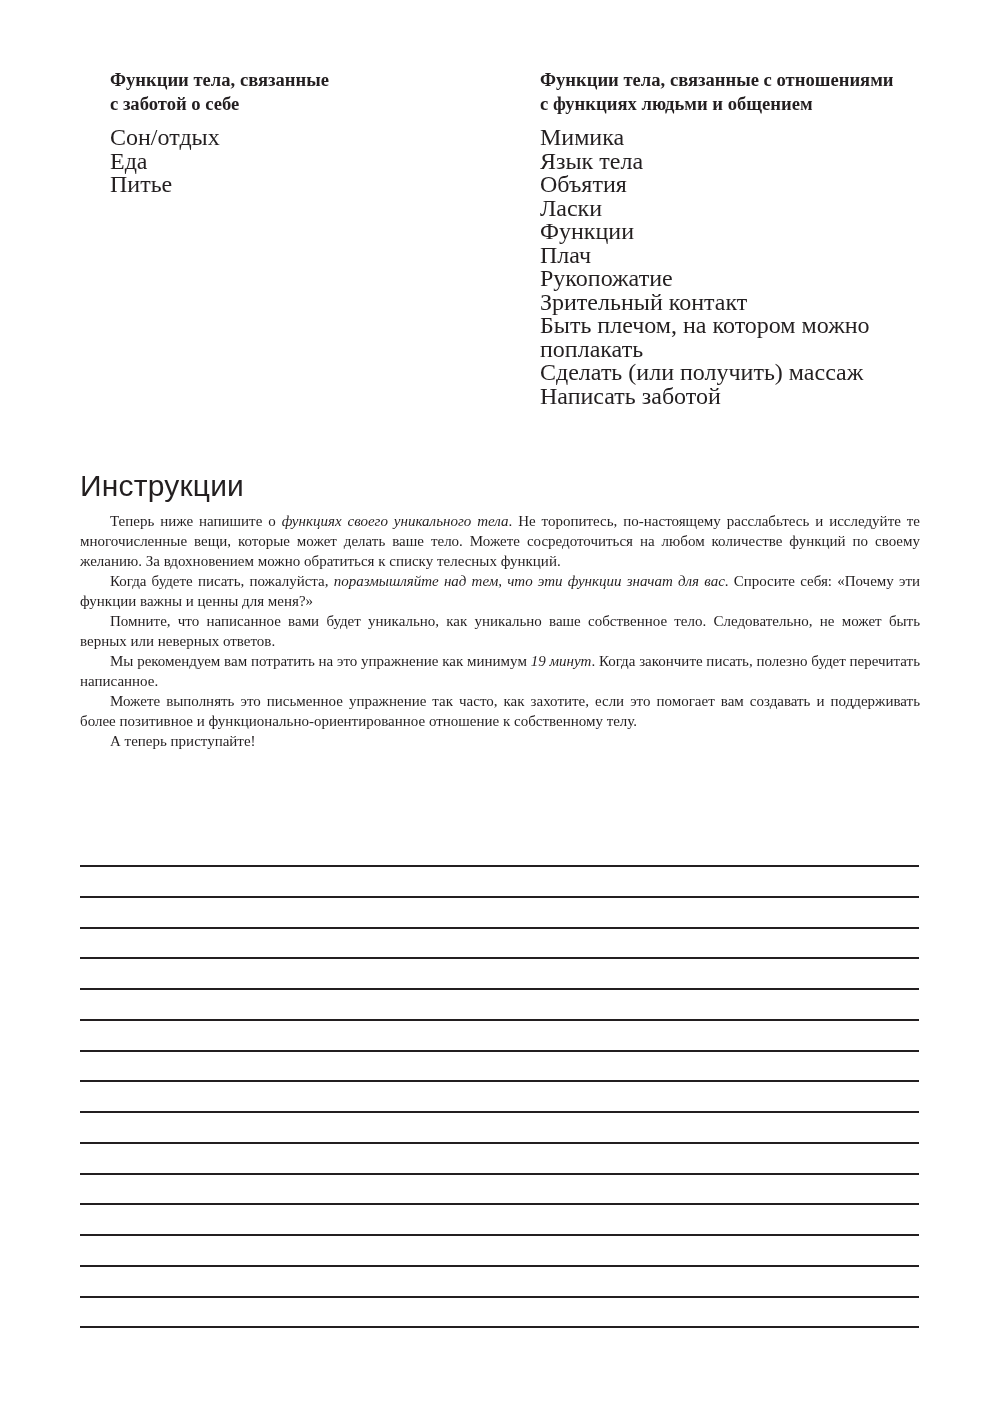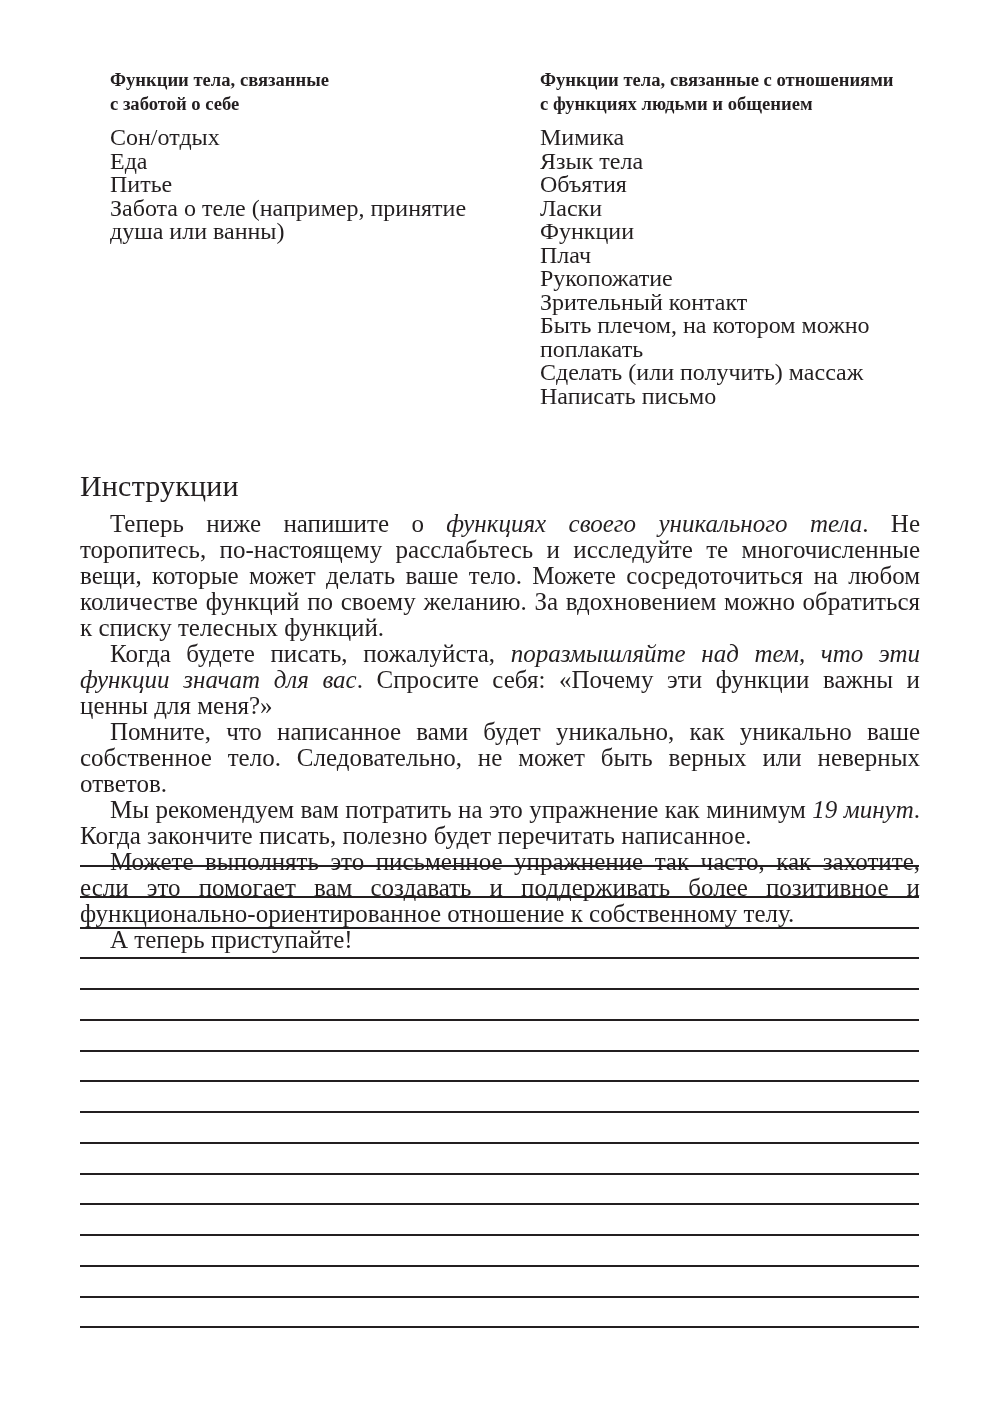--- a/index.html
+++ b/index.html
@@ -12,27 +12,27 @@
   .col-left { left: 110px; width: 400px; }
   .col-right { left: 540px; width: 400px; }
   .col-heading {
     font-weight: bold; font-size: 18.6px; line-height: 23.5px;
     margin: 0 0 11px 0;
   }
   .col-list { list-style: none; margin: 0; padding: 0; }
   .col-list li { font-size: 24px; line-height: 23.5px; }
   .section-title {
     position: absolute; left: 80px; top: 466px;
-    font-family: Liberation Serif, serif;
+    font-family: Liberation Sans, sans-serif;
     font-size: 30px; font-weight: normal; line-height: 40px; margin: 0;
     letter-spacing: 0.2px;
   }
   .instructions {
     position: absolute; left: 80px; top: 511px; width: 840px;
-    font-size: 25px; line-height: 26px;
+    font-size: 15px; line-height: 20px;
   }
   .instructions p { margin: 0; text-indent: 30px; text-align: justify; }
   .instructions em { font-style: italic; }
   .lines { position: absolute; left: 80px; top: 0; width: 839px; height: 1415px; }
   .write-line {
     position: absolute; left: 0; width: 839px; height: 0;
     border-top: 2px solid #231f20;
   }
 </style>
 </head>
@@ -40,41 +40,40 @@
 
 <div class="col col-left">
   <h3 class="col-heading">
     <span>Функции тела, связанные</span><br>
     <span>с заботой о себе</span>
   </h3>
   <ul class="col-list">
     <li>Сон/отдых</li>
     <li>Еда</li>
     <li>Питье</li>
-    <li style="width:385px">Забота о теле (например, принятие душа или ванны)</li>
   </ul>
 </div>
 
 <div class="col col-right">
   <h3 class="col-heading">
     <span>Функции тела, связанные с отношениями</span><br>
     <span>с функциях людьми и общением</span>
   </h3>
   <ul class="col-list">
     <li>Мимика</li>
     <li>Язык тела</li>
     <li>Объятия</li>
     <li>Ласки</li>
     <li>Функции</li>
     <li>Плач</li>
     <li>Рукопожатие</li>
     <li>Зрительный контакт</li>
     <li>Быть плечом, на котором можно поплакать</li>
     <li>Сделать (или получить) массаж</li>
-    <li>Написать письмо</li>
+    <li>Написать заботой</li>
   </ul>
 </div>
 
 <h2 class="section-title">Инструкции</h2>
 
 <div class="instructions">
   <p><span>Теперь ниже напишите о </span><em>функциях своего уникального тела</em><span>. Не торопитесь, по-настоящему расслабьтесь и исследуйте те многочисленные вещи, которые может делать ваше тело. Можете сосредоточиться на любом количестве функций по своему желанию. За вдохновением можно обратиться к списку телесных функций.</span></p>
   <p><span>Когда будете писать, пожалуйста, </span><em>поразмышляйте над тем, что эти функции значат для вас</em><span>. Спросите себя: «Почему эти функции важны и ценны для меня?»</span></p>
   <p><span>Помните, что написанное вами будет уникально, как уникально ваше собственное тело. Следовательно, не может быть верных или неверных ответов.</span></p>
   <p><span>Мы рекомендуем вам потратить на это упражнение как минимум </span><em>19 минут</em><span>. Когда закончите писать, полезно будет перечитать написанное.</span></p>

